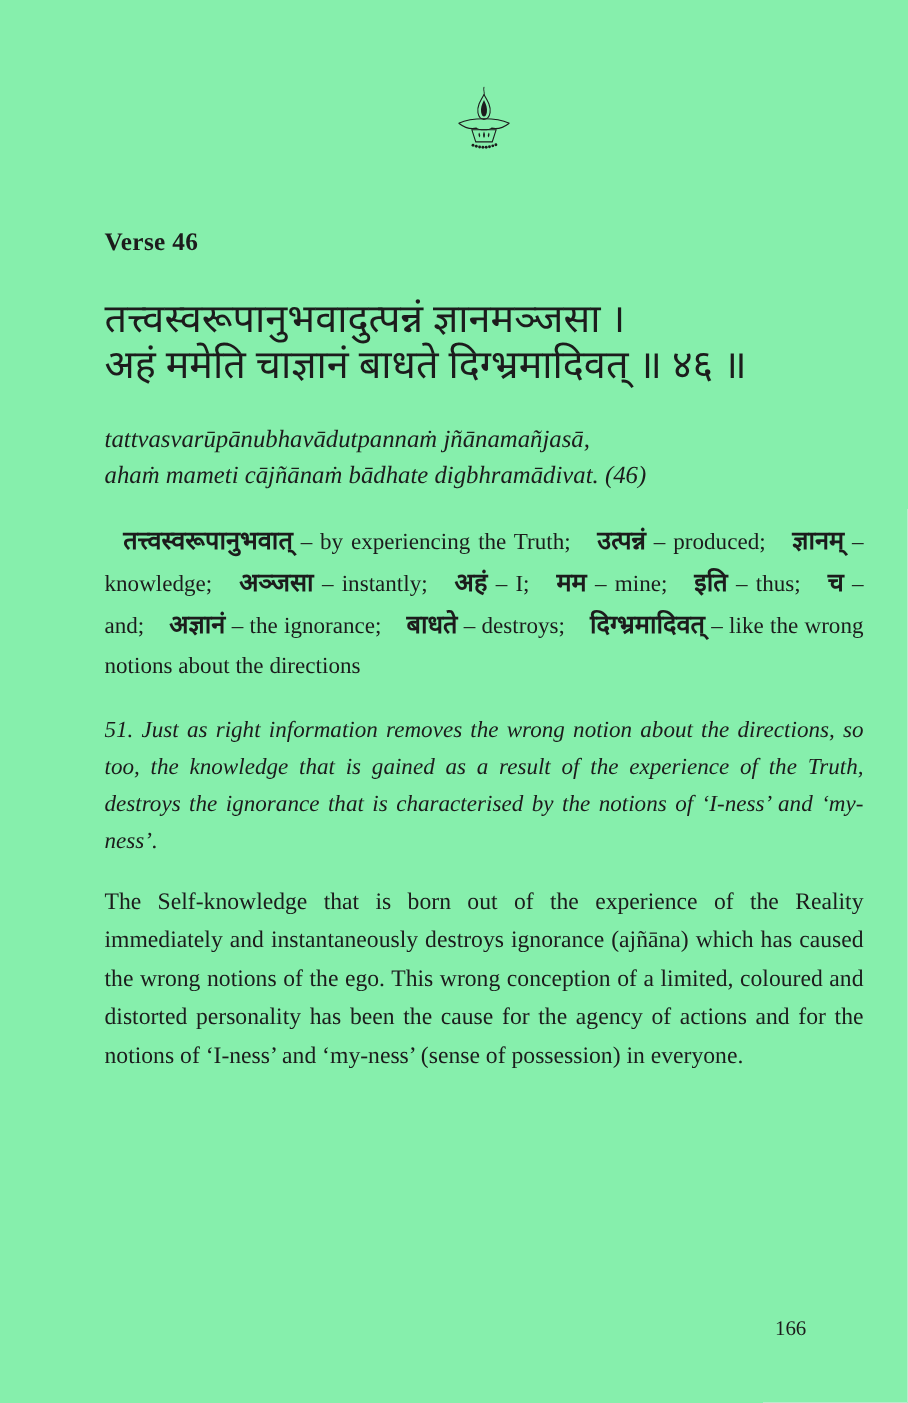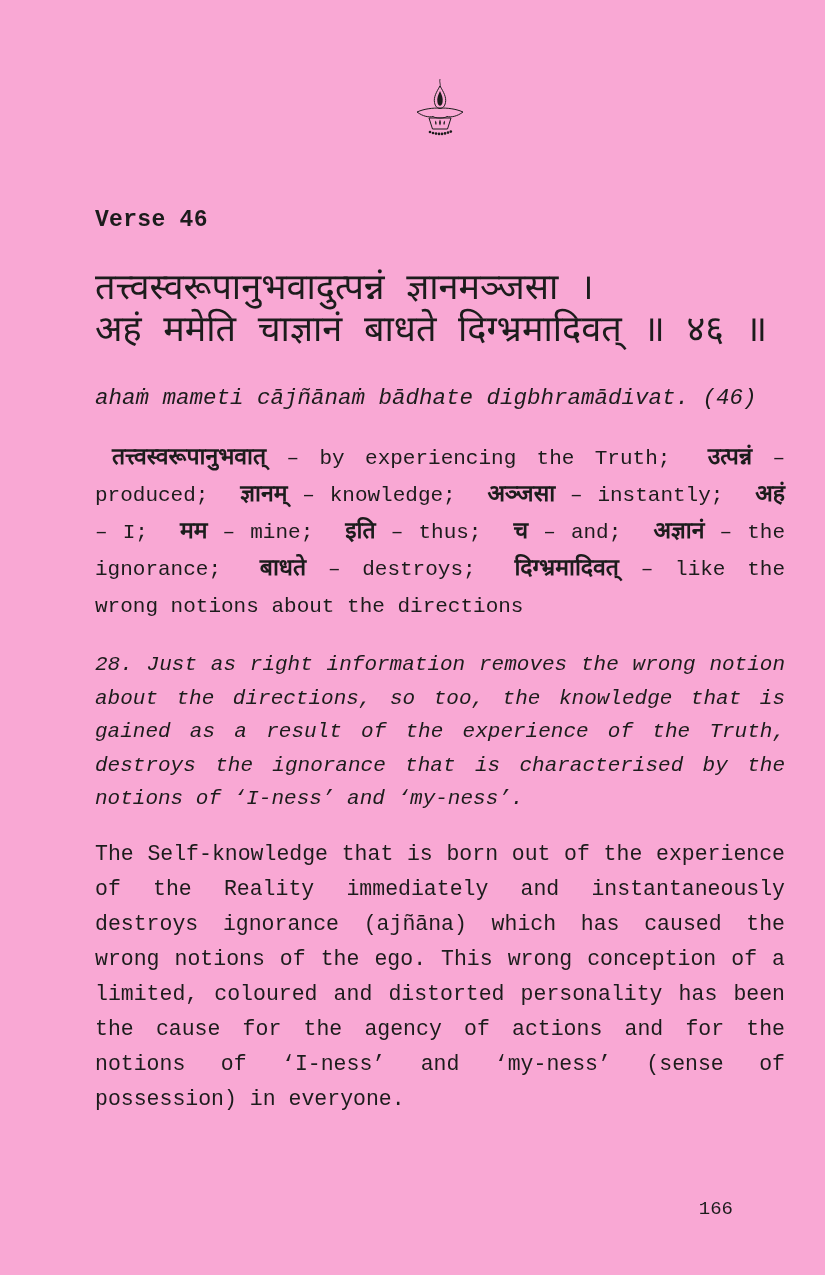--- a/index.html
+++ b/index.html
@@ -1,24 +1,24 @@
 <!DOCTYPE html>
 <html><head>
 <meta charset="utf-8">
 <style>
   html, body { margin: 0; padding: 0; background: #e8e8e8; }
   .page {
     width: 825px; height: 1275px;
-    background: #f9a8d4;
+    background: #86efac;
     color: #1c1c1c;
     position: relative;
     margin: 0 auto;
     box-sizing: border-box;
     padding: 0 40px 0 95px;
-    font-family: Liberation Mono, monospace;
+    font-family: Liberation Serif, serif;
     overflow: hidden;
   }
   .lamp-wrap {
     text-align: center;
     padding-top: 78px;
     height: 58px;
   }
   .lamp-wrap svg { display: inline-block; }
   .verse-heading {
     margin: 70px 0 0 0;
@@ -113,25 +113,26 @@
   </div>
 
   <h1 class="verse-heading">Verse 46</h1>
 
   <div class="dev-verse">
     <div>तत्त्वस्वरूपानुभवादुत्पन्नं ज्ञानमञ्जसा ।</div>
     <div>अहं ममेति चाज्ञानं बाधते दिग्भ्रमादिवत् ॥ ४६ ॥</div>
   </div>
 
   <div class="translit">
+    <div>tattvasvarūpānubhavādutpannaṁ jñānamañjasā,</div>
     <div>ahaṁ mameti cājñānaṁ bādhate digbhramādivat. (46)</div>
   </div>
 
   <p class="word-meanings"><span class="dev">तत्त्वस्वरूपानुभवात्</span> <span>– by experiencing the Truth; </span><span class="dev">उत्पन्नं</span> <span>– produced; </span><span class="dev">ज्ञानम्</span> <span>– knowledge; </span><span class="dev">अञ्जसा</span> <span>– instantly; </span><span class="dev">अहं</span> <span>– I; </span><span class="dev">मम</span> <span>– mine; </span><span class="dev">इति</span> <span>– thus; </span><span class="dev">च</span> <span>– and; </span><span class="dev">अज्ञानं</span> <span>– the ignorance; </span><span class="dev">बाधते</span> <span>– destroys; </span><span class="dev">दिग्भ्रमादिवत्</span> <span>– like the wrong notions about the directions</span></p>
 
-  <p class="translation"><span>28.</span> <span>Just as right information removes the wrong notion about the directions, so too, the knowledge that is gained as a result of the experience of the Truth, destroys the ignorance that is characterised by the notions of ‘I-ness’ and ‘my-ness’.</span></p>
+  <p class="translation"><span>51.</span> <span>Just as right information removes the wrong notion about the directions, so too, the knowledge that is gained as a result of the experience of the Truth, destroys the ignorance that is characterised by the notions of ‘I-ness’ and ‘my-ness’.</span></p>
 
   <p class="commentary">The Self-knowledge that is born out of the experience of the Reality immediately and instantaneously destroys ignorance (ajñāna) which has caused the wrong notions of the ego. This wrong conception of a limited, coloured and distorted personality has been the cause for the agency of actions and for the notions of ‘I-ness’ and ‘my-ness’ (sense of possession) in everyone.</p>
 
 
   <div class="page-number">166</div>
 
 </div>
 
 </body></html>

